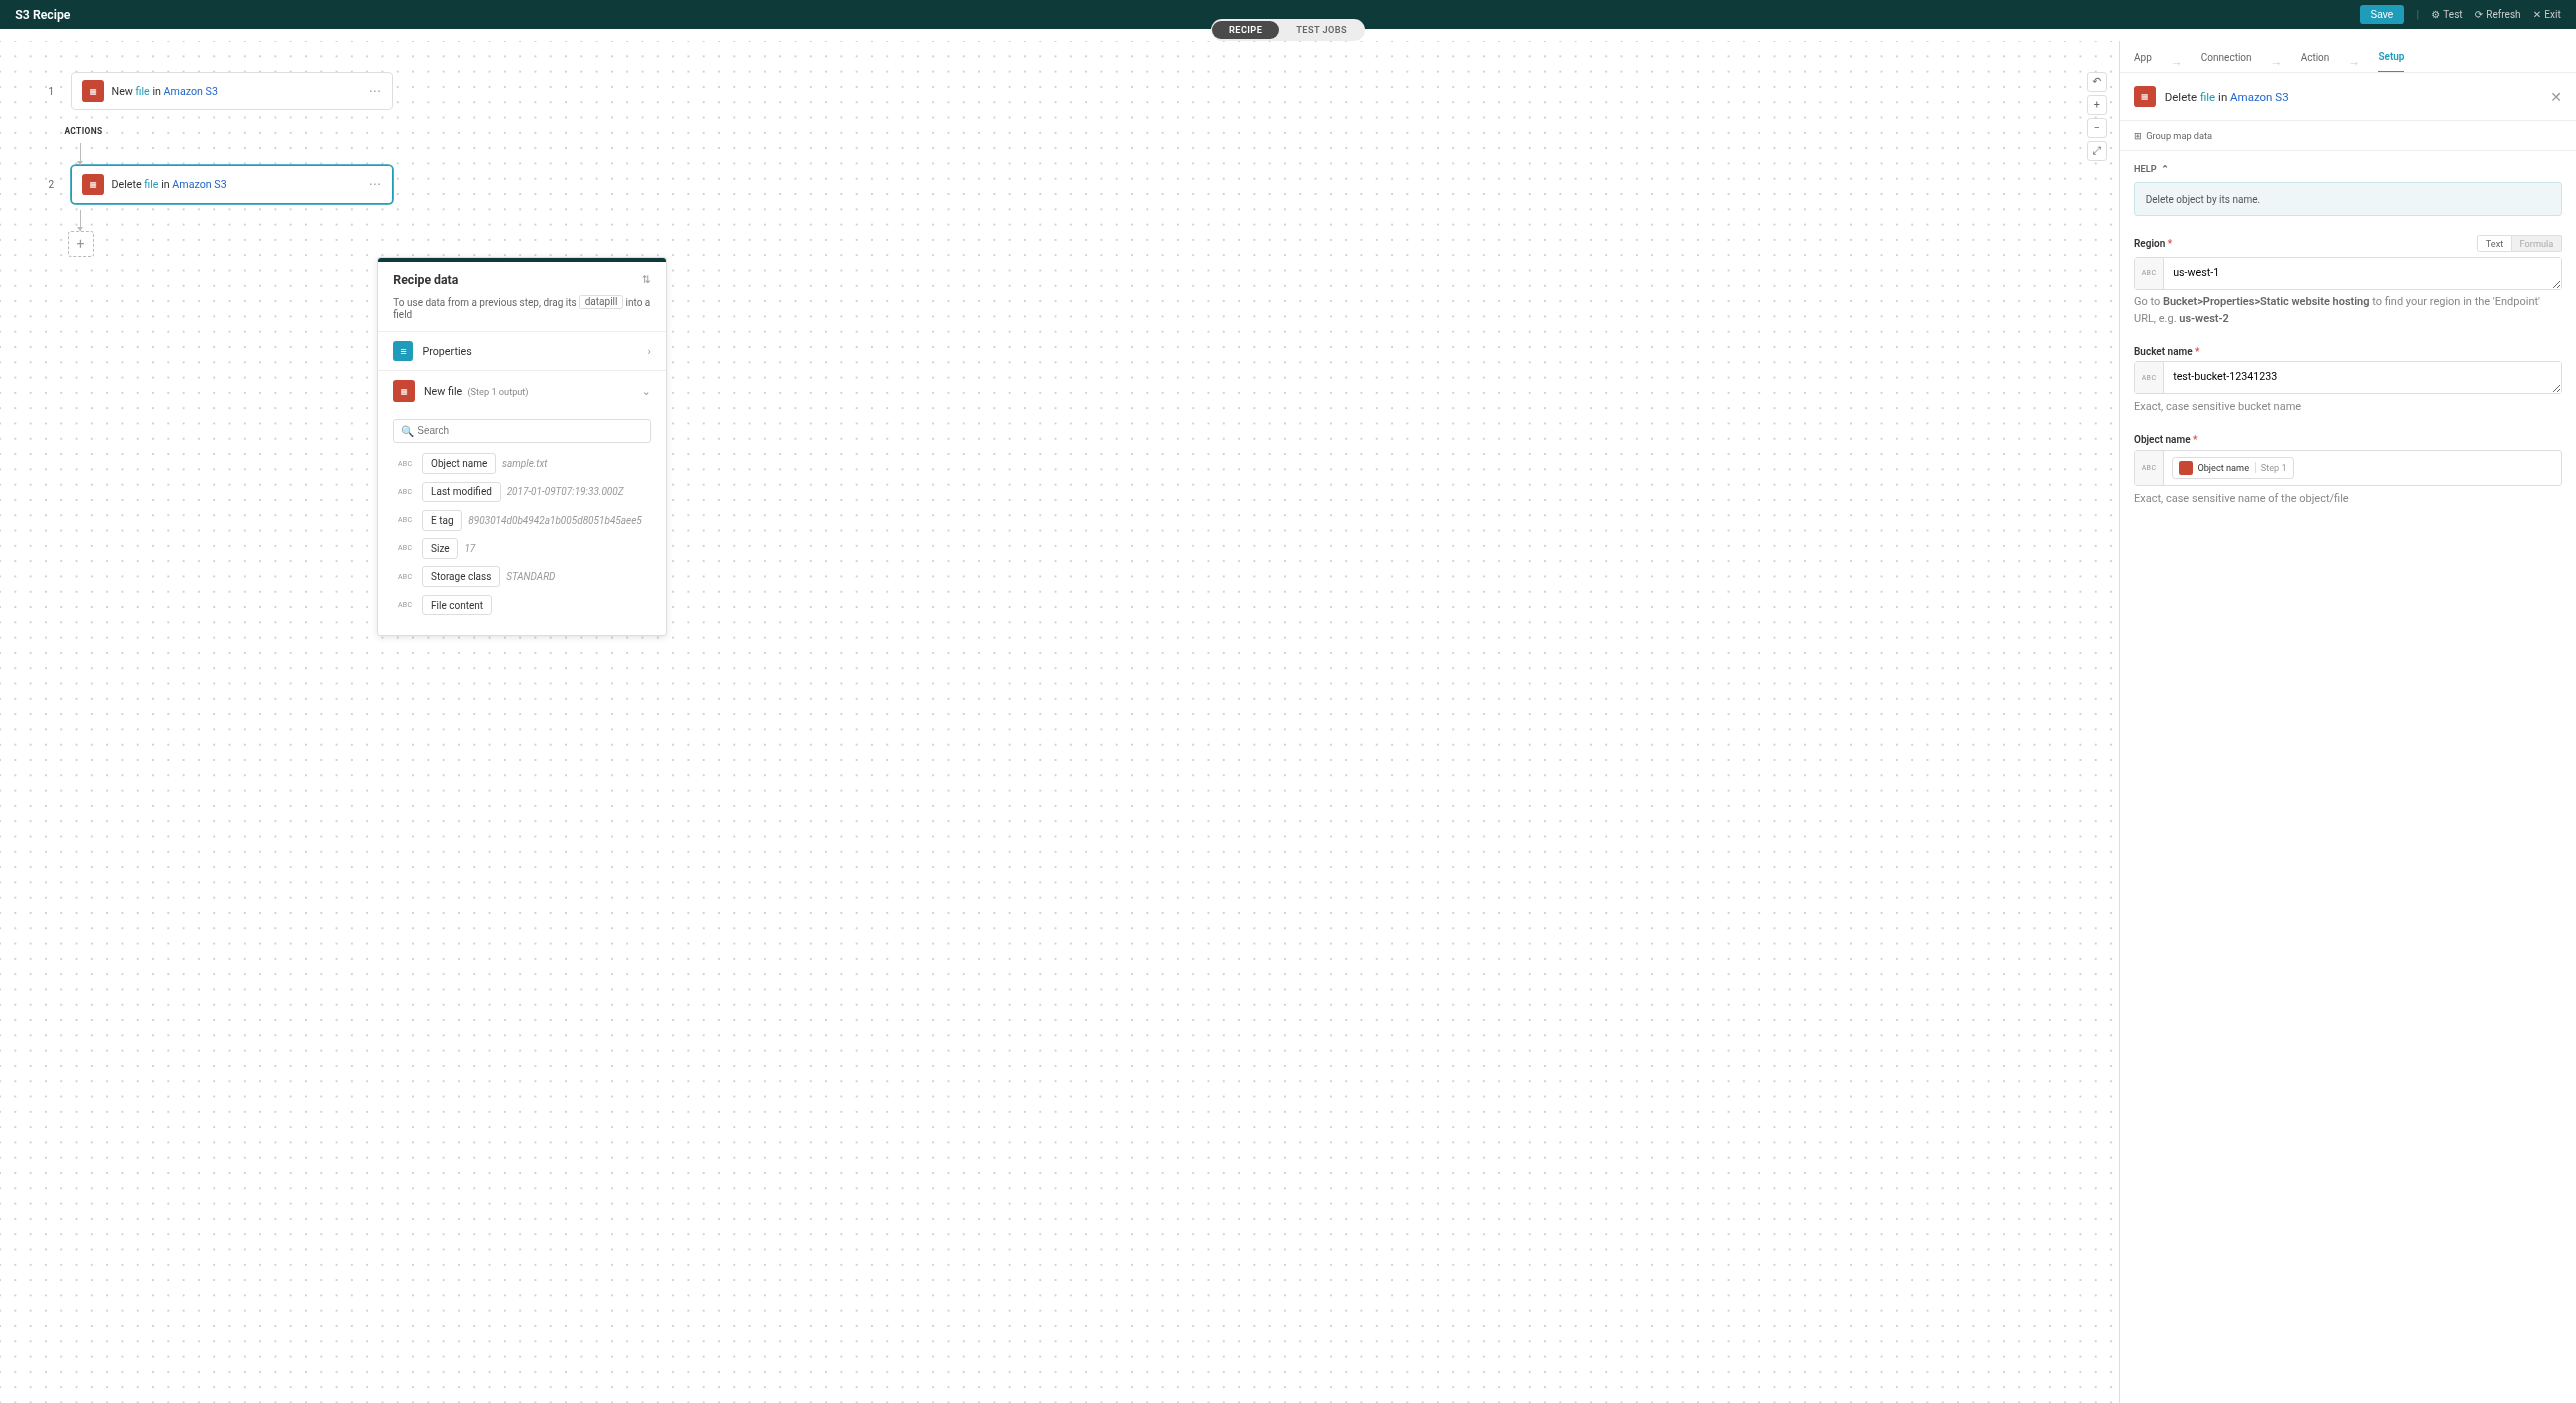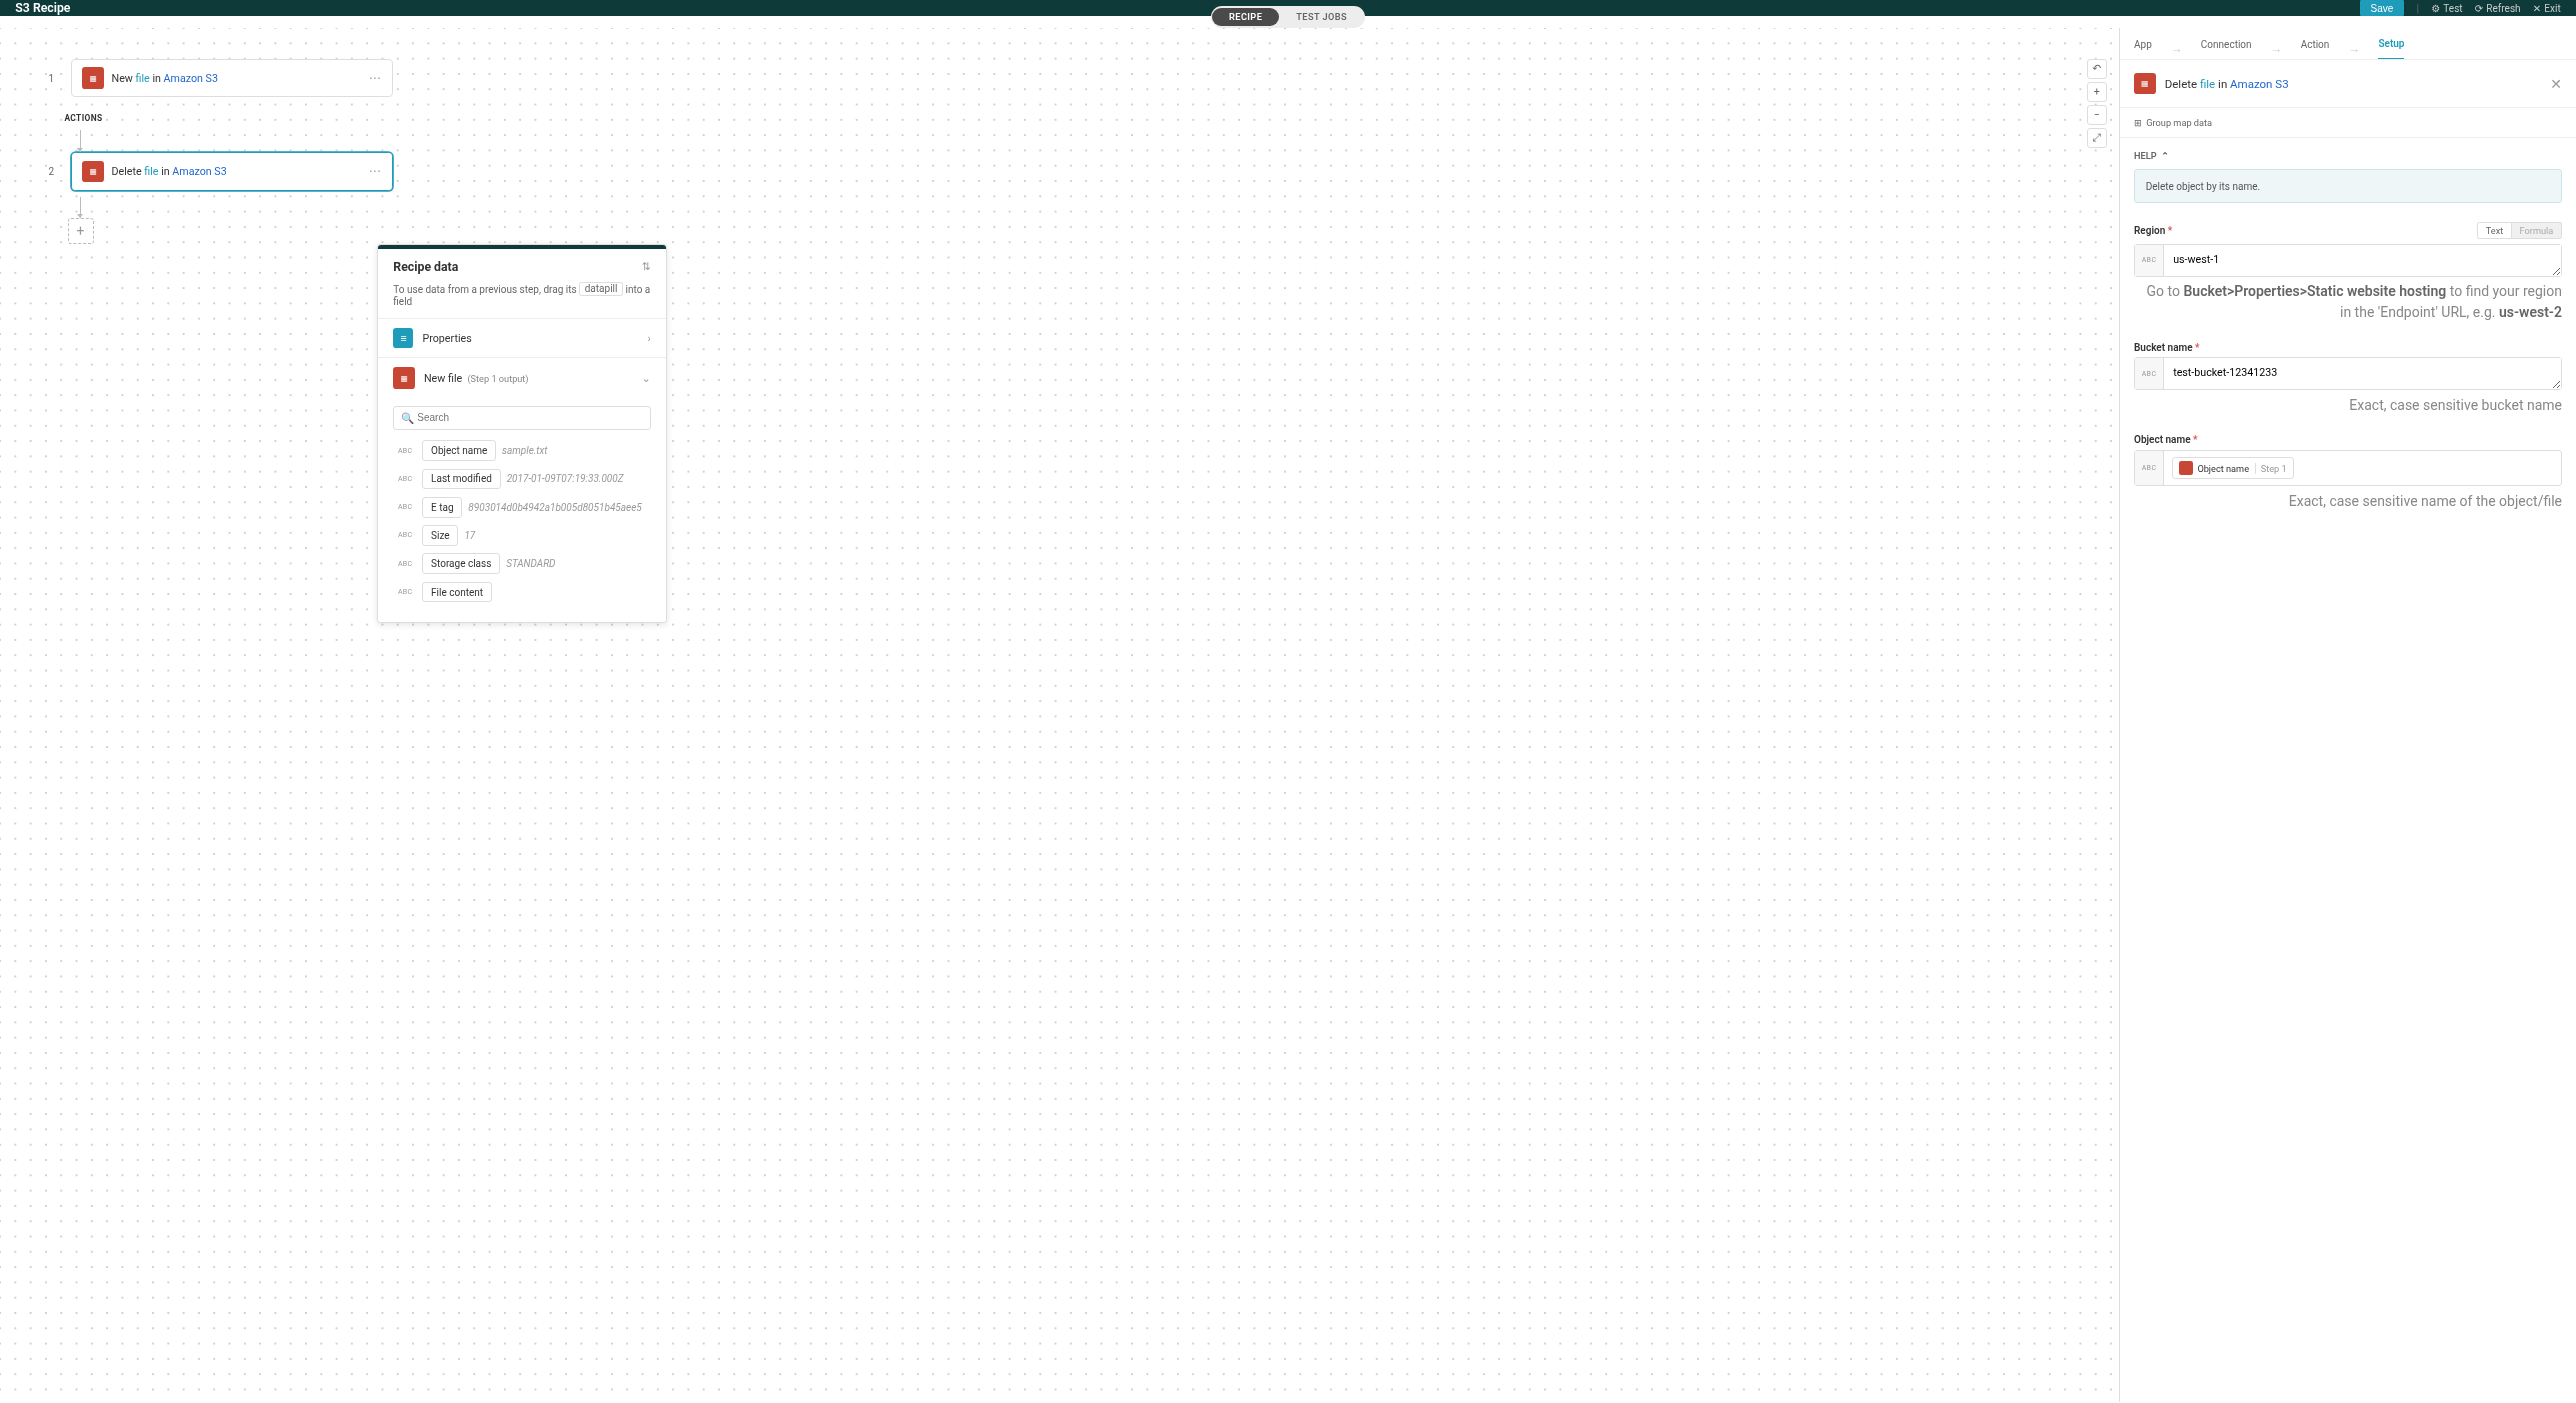--- a/index.html
+++ b/index.html
@@ -1,18 +1,18 @@
 <!DOCTYPE html>
 <html style="font-size:12.3px"><head>
 <meta charset="utf-8">
 <style>
 * { box-sizing: border-box; margin: 0; padding: 0; }
 body { font-family: -apple-system, BlinkMacSystemFont, "Segoe UI", Roboto, sans-serif; font-size: 10.7px; color: #333; background: #fff; }
 
-.topbar { background: #0e3a3a; color: #fff; height: 16px; display: flex; align-items: center; padding: 0 15.3px; justify-content: space-between; }
+.topbar { background: #0e3a3a; color: #fff; height: 29px; display: flex; align-items: center; padding: 0 15.3px; justify-content: space-between; }
 .topbar-title { font-size: 12.3px; font-weight: 600; }
 .topbar-right { display: flex; align-items: center; gap: 12.3px; }
 .save-btn { background: #1e9cba; color: #fff; border: none; padding: 3.8px 10.7px; border-radius: 3.1px; font-size: 10px; cursor: pointer; }
 .topbar-action { color: #ccc; font-size: 10px; cursor: pointer; display: flex; align-items: center; gap: 3.1px; }
 .topbar-sep { color: #666; }
 
 .tab-toggle-wrap { display: flex; justify-content: center; background: #fff; position: relative; }
 .tab-toggle { background: #ededed; border-radius: 15.3px; display: flex; padding: 1.5px; margin-top: -10px; }
 .tab-toggle-item { padding: 3.8px 17px; border-radius: 14px; font-size: 9.2px; font-weight: 600; cursor: pointer; color: #666; letter-spacing: 0.4px; }
 .tab-toggle-item.active { background: #4a4a4a; color: #fff; }
@@ -75,21 +75,21 @@
 .field-label { font-size: 10px; font-weight: 600; color: #333; }
 .field-label .req { color: #d9534f; }
 .field-mode { display: flex; gap: 0; font-size: 9.2px; }
 .field-mode-item { padding: 2.3px 7.7px; border: 0.8px solid #ddd; cursor: pointer; color: #666; background: #fff; }
 .field-mode-item:first-child { border-radius: 2.3px 0 0 2.3px; }
 .field-mode-item:last-child { border-radius: 0 2.3px 2.3px 0; border-left: none; }
 .field-mode-item.inactive { background: #f0f0f0; color: #aaa; }
 .field-input-wrap { display: flex; border: 0.8px solid #ddd; border-radius: 3.1px; }
 .field-abc { width: 29px; background: #f7f7f7; display: flex; align-items: center; justify-content: center; font-size: 7px; color: #999; border-right: 0.8px solid #ddd; letter-spacing: 0.4px; }
 .field-input { flex: 1; border: none; padding: 7.7px 9.2px; font-size: 10.7px; outline: none; resize: vertical; min-height: 31px; font-family: inherit; }
-.field-hint { font-size: 14px; color: #888; margin-top: 4.6px; line-height: 1.5; text-align: right; }
+.field-hint { font-size: 11px; color: #888; margin-top: 4.6px; line-height: 1.5; }
 .field-hint b { color: #666; font-weight: 600; }
 .field-pill-area { flex: 1; padding: 6.1px 7.7px; min-height: 31px; display: flex; align-items: center; }
 .pill-in-field { display: inline-flex; align-items: center; gap: 4.6px; border: 0.8px solid #ddd; border-radius: 3.1px; padding: 3.1px 6.1px; font-size: 9.2px; }
 .pill-in-field .pill-icon { width: 14px; height: 14px; background: #c74634; border-radius: 2.3px; }
 .pill-in-field .pill-step { color: #999; border-left: 0.8px solid #ddd; padding-left: 4.6px; margin-left: 1.5px; }
 </style>
 </head>
 <body>
 
 <div class="topbar">

